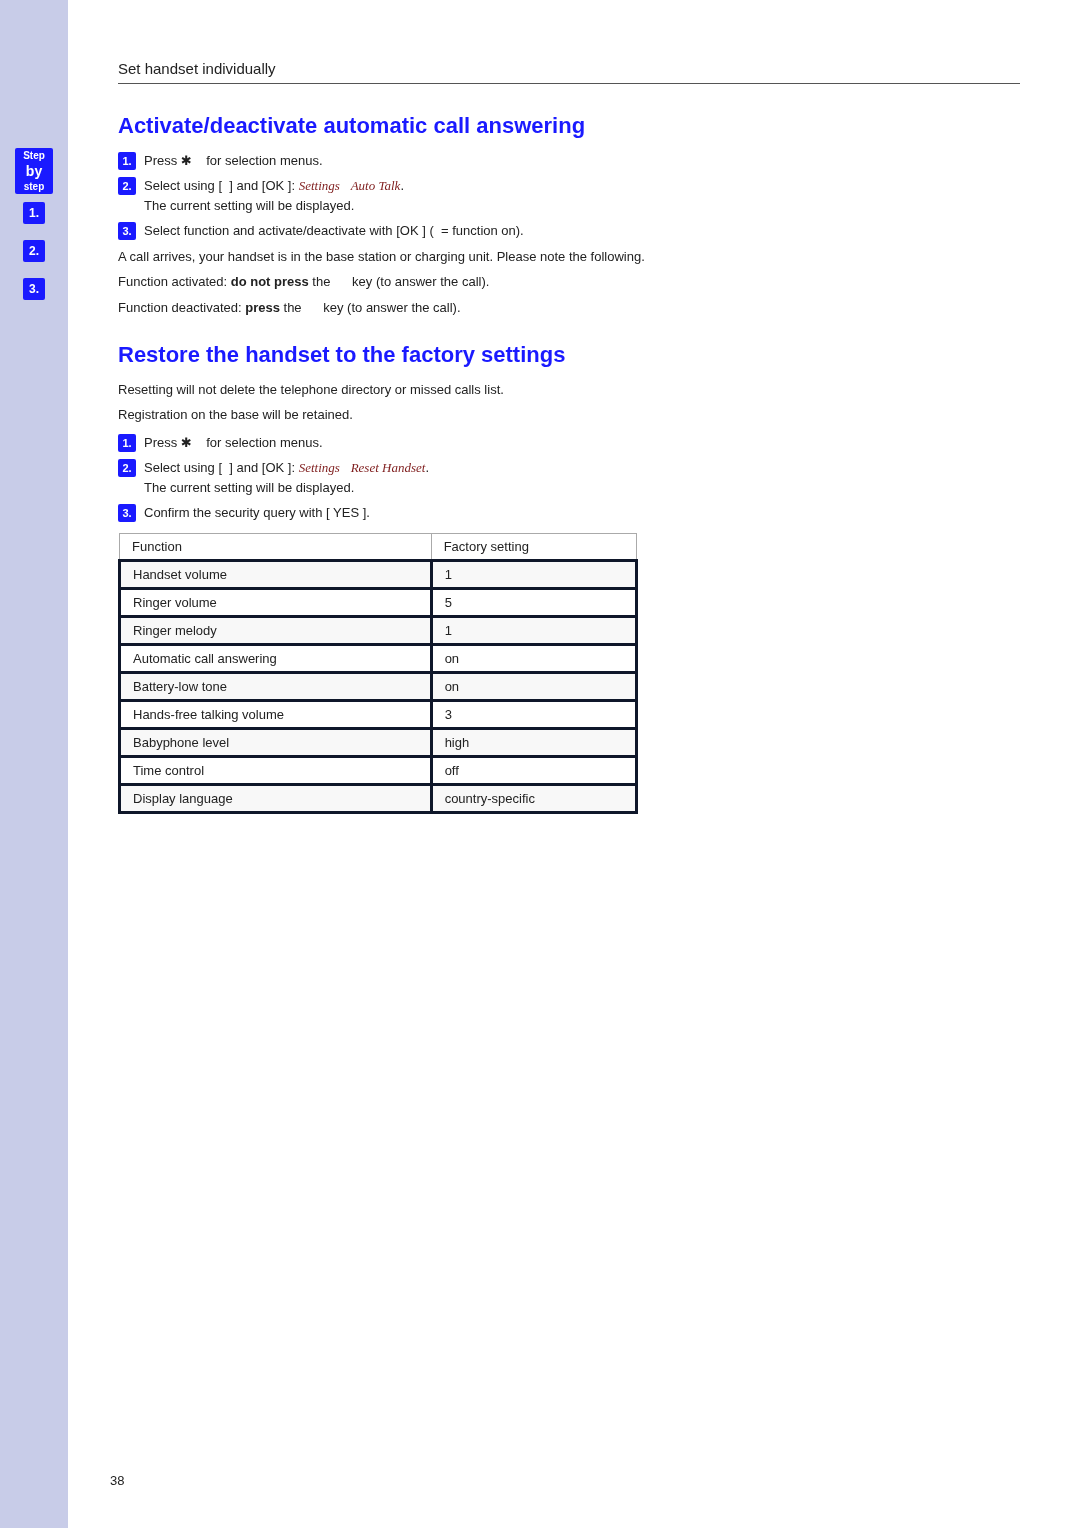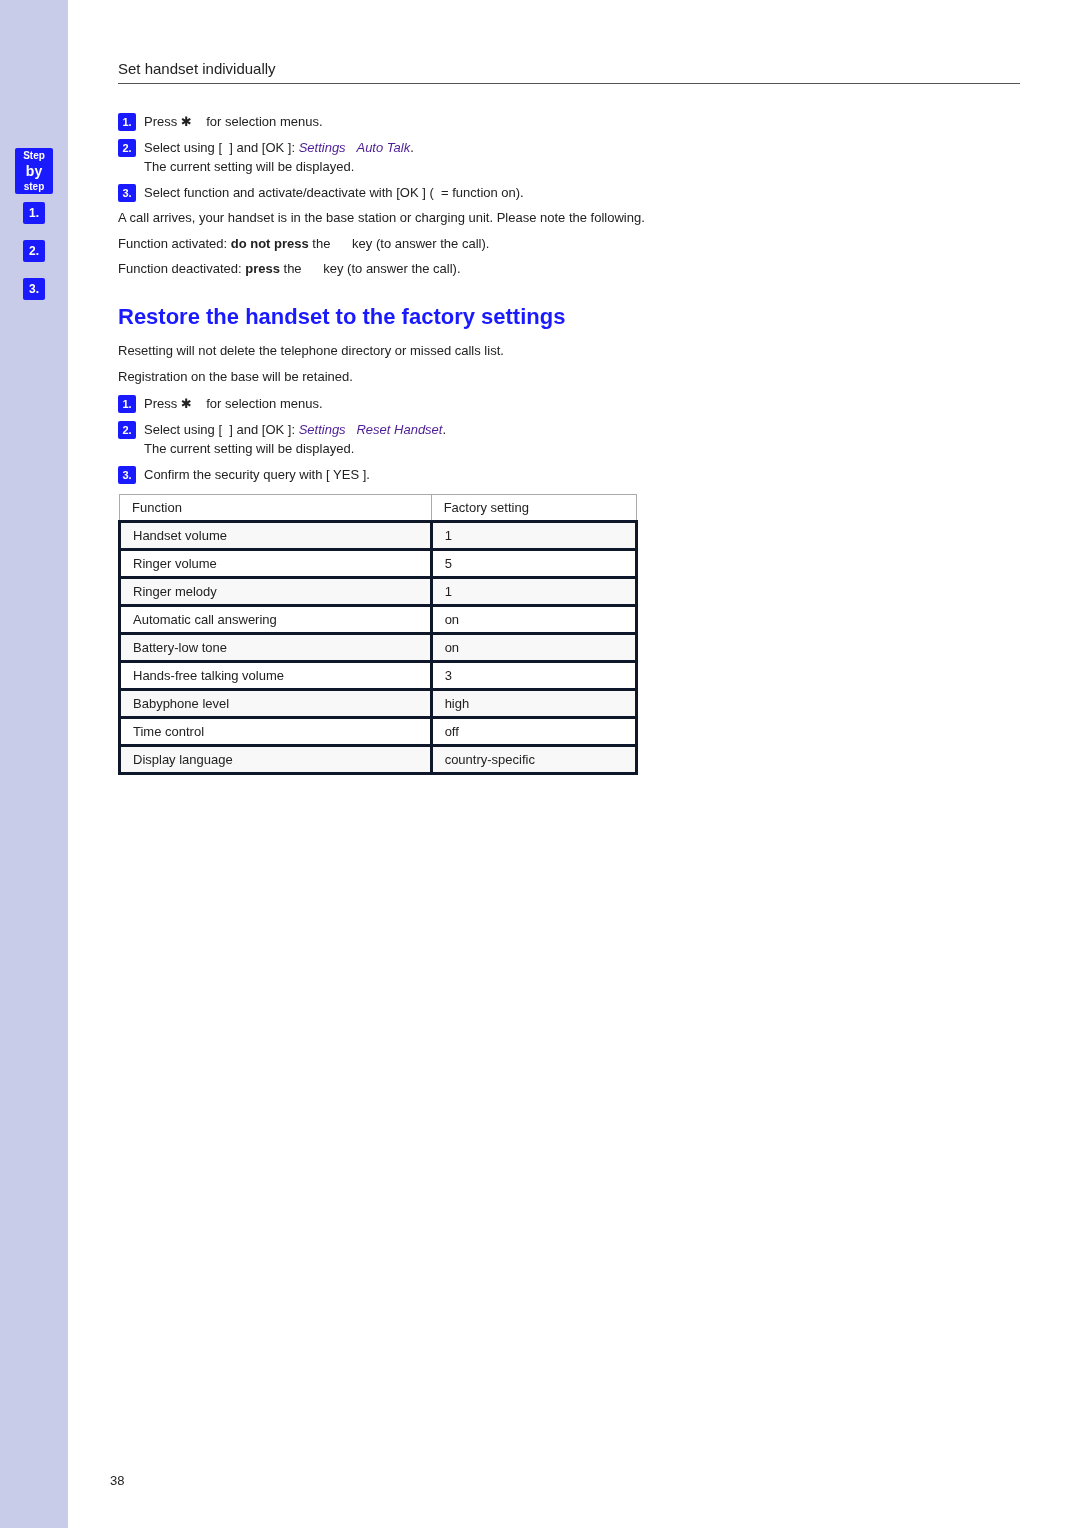--- a/index.html
+++ b/index.html
@@ -95,22 +95,23 @@
       margin-top: 1px;
     }
 
     .instruction-text {
       font-size: 13px;
       color: #222;
       line-height: 1.5;
     }
 
     .instruction-text .link-blue {
-      color: #4c1d95;
+      color: #7f1d1d;
       font-style: italic;
+      font-family: Liberation Serif, serif;
     }
 
     .note-text {
       font-size: 13px;
       color: #222;
       line-height: 1.5;
       margin-bottom: 6px;
       margin-left: 0;
     }
 
@@ -219,20 +220,21 @@
       <div class="step-number">2.</div>
       <div class="step-number">3.</div>
     </div>
   </div>
 
   <div class="content">
 
     <div class="page-section-title">Set handset individually</div>
 
     <div class="instruction-block">
+      <div class="section-heading">Activate/deactivate automatic call answering</div>
 
       <div class="instruction-row">
         <div class="step-num-inline">1.</div>
         <div class="instruction-text">
           Press ✱&nbsp;&nbsp;&nbsp; for selection menus.
         </div>
       </div>
 
       <div class="instruction-row">
         <div class="step-num-inline">2.</div>

